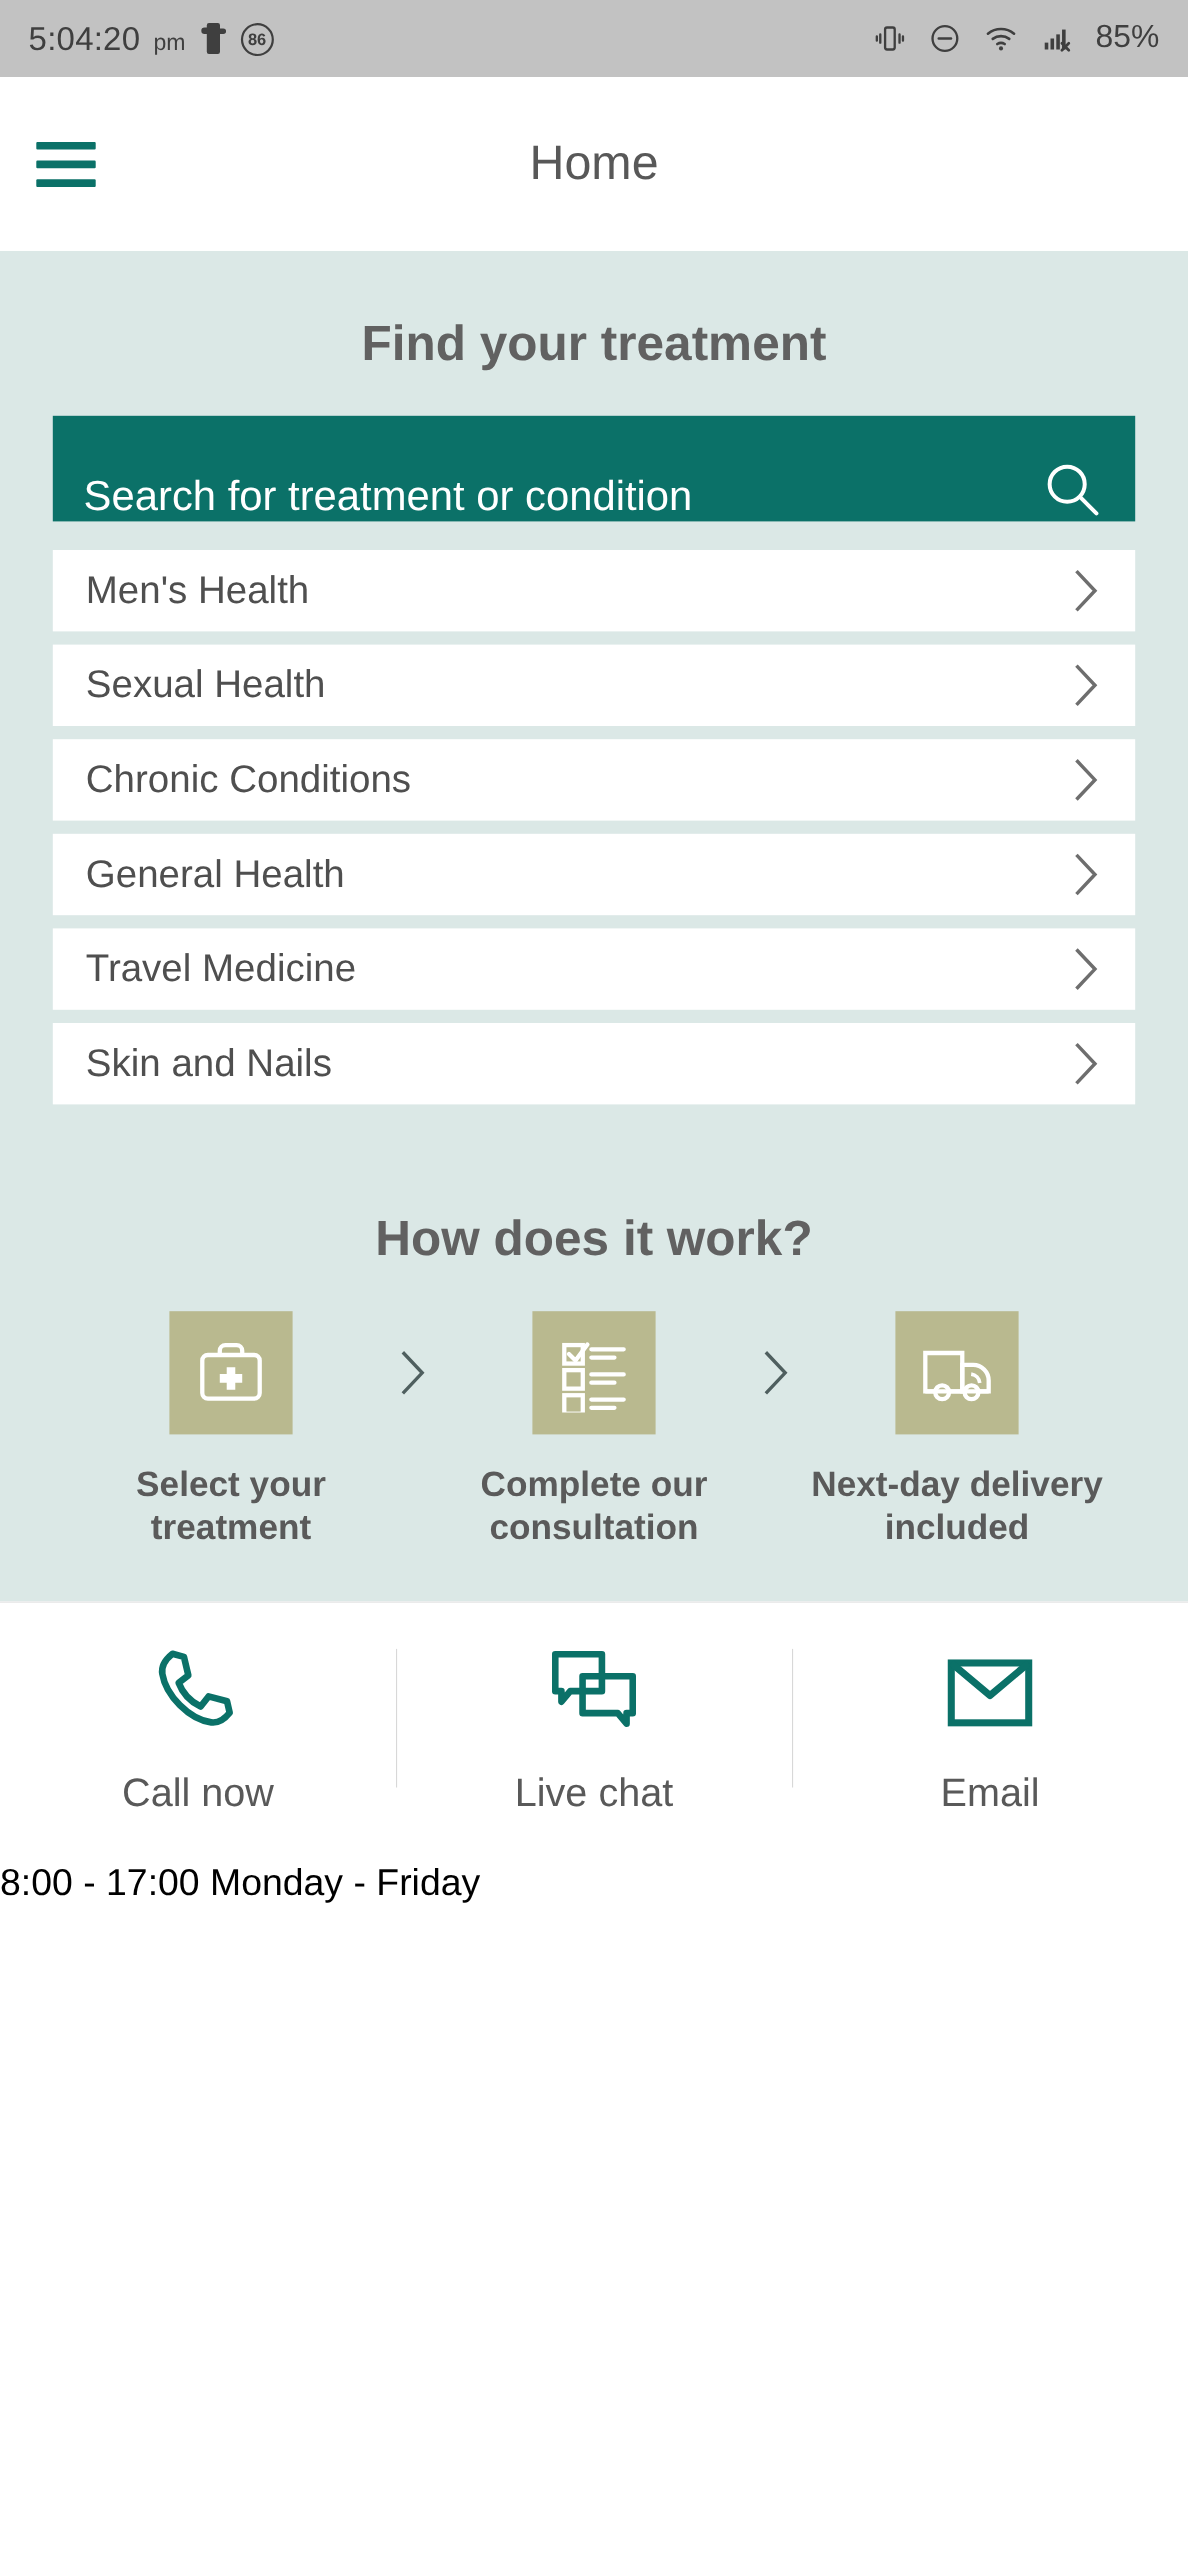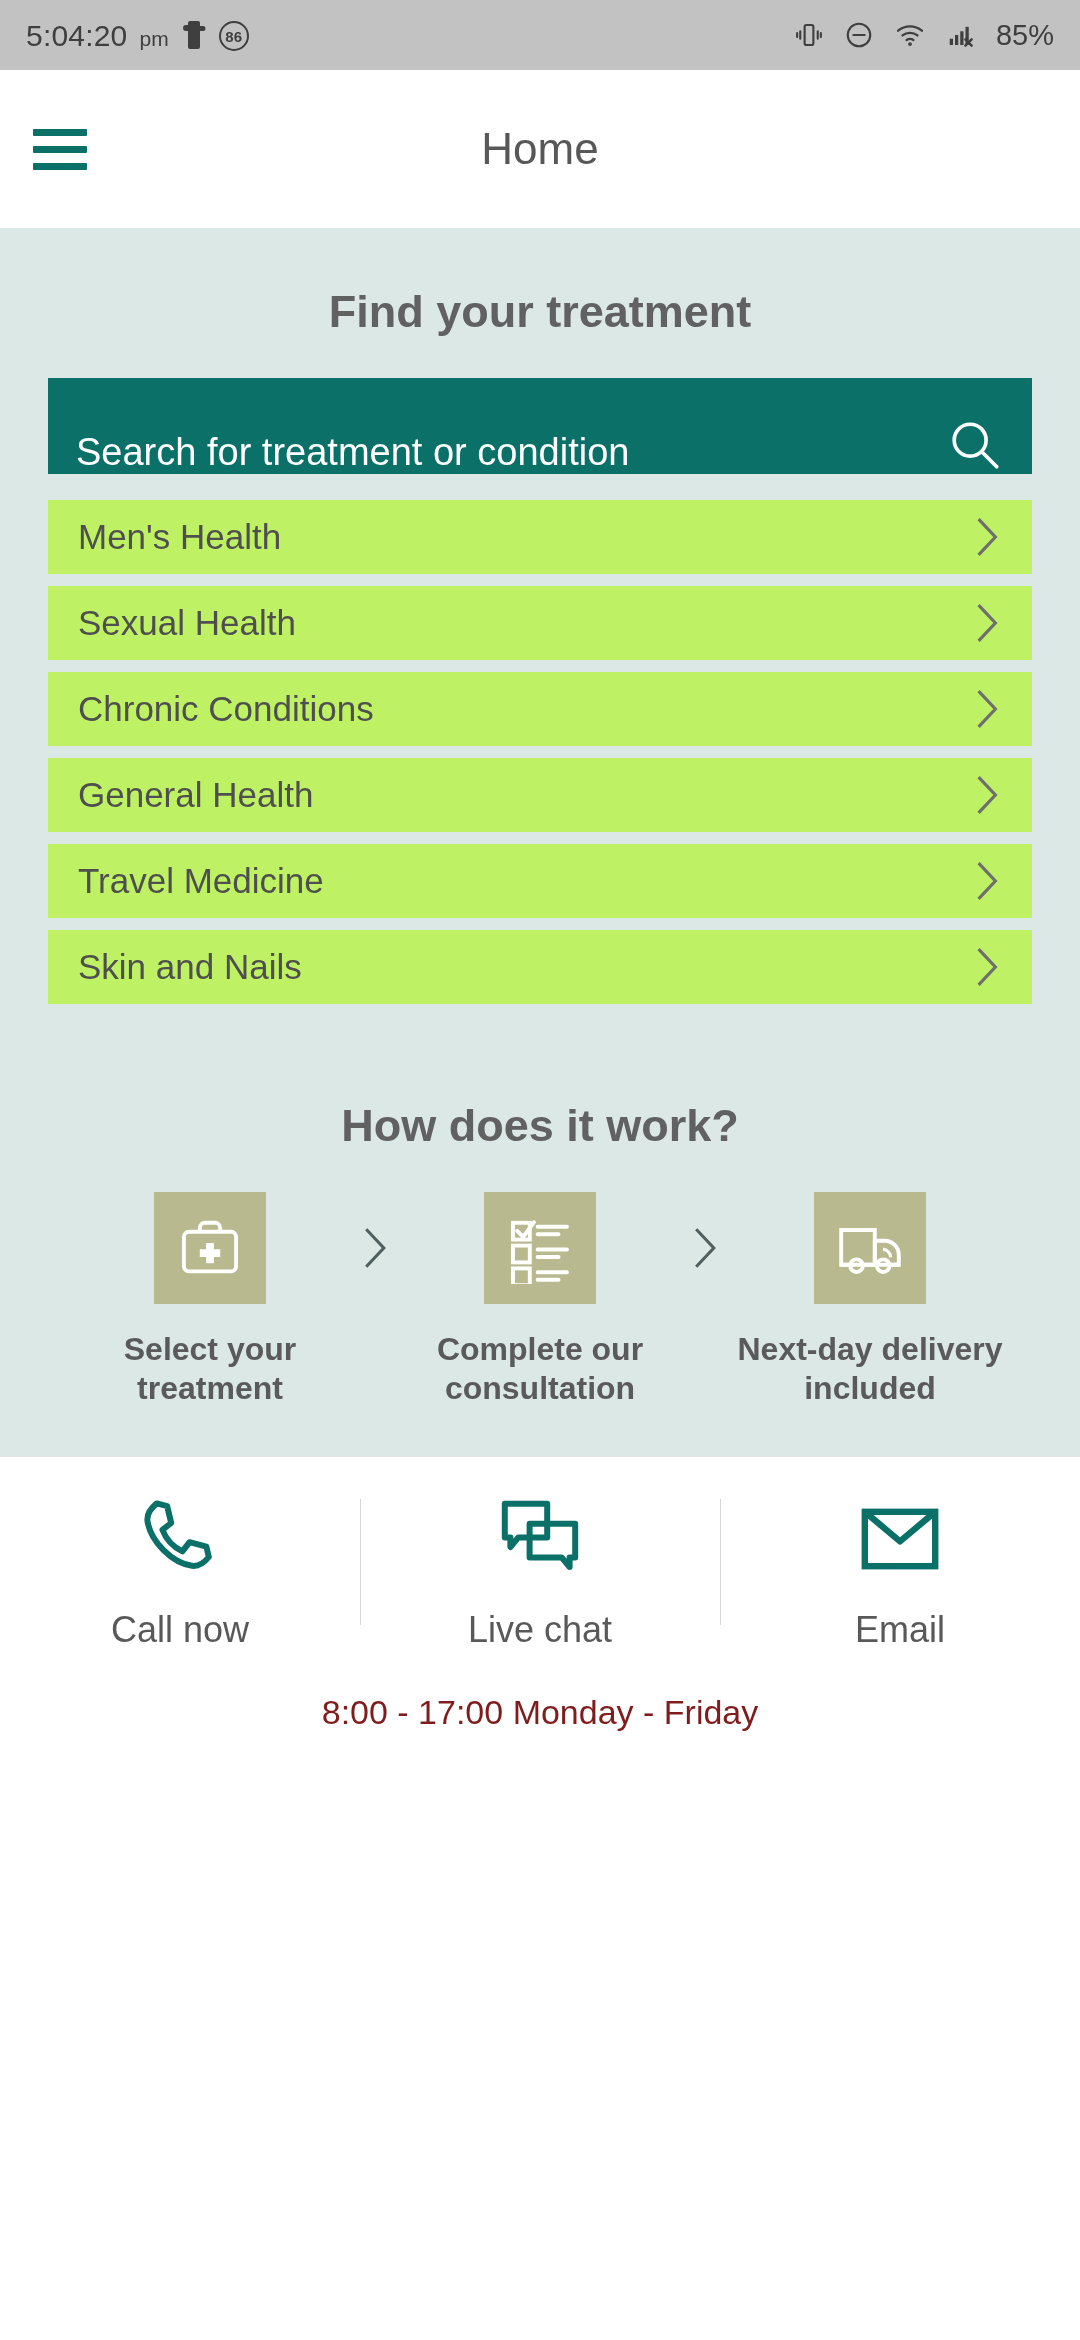--- a/index.html
+++ b/index.html
@@ -17,21 +17,21 @@
     padding:0 26px; flex:0 0 70px;
   }
   .sb-left { display:flex; align-items:flex-end; gap:12px; }
   .sb-clock { font-size:30px; letter-spacing:.2px; line-height:1; }
   .sb-ampm { font-size:21px; line-height:1; padding-bottom:2px; }
   .sb-puzzle { width:26px; height:32px; display:block; }
   .sb-badge {
     width:30px; height:30px; border:2.5px solid #3f3f3f; border-radius:50%;
     font-size:15px; font-weight:bold; display:flex; align-items:center; justify-content:center;
   }
-  .sb-right { display:flex; align-items:center; gap:20px; }
+  .sb-right { display:flex; align-items:flex-start; gap:20px; }
   .sb-batt { font-size:29px; line-height:1; }
 
   
   .appbar {
     flex:0 0 158px; background:#ffffff; position:relative;
     display:flex; align-items:center; padding:0 33px;
   }
   .hamburger { width:54px; display:flex; flex-direction:column; gap:10px; cursor:pointer; }
   .hamburger i { display:block; height:7px; background:#0b7168; border-radius:1px; }
   .appbar-title {
@@ -52,21 +52,21 @@
   .searchbar {
     background:#0b7168; height:96px; display:flex; align-items:flex-end;
     justify-content:space-between; padding:0 28px; cursor:text;
   }
   .search-placeholder { font-size:38px; color:#ffffff; }
   .search-icon { width:58px; height:58px; flex:0 0 58px; }
 
   
   .cat-list { margin-top:26px; display:flex; flex-direction:column; gap:12px; }
   .cat-item {
-    background:#bef264; height:74px; display:flex; align-items:center;
+    background:#ffffff; height:74px; display:flex; align-items:center;
     justify-content:space-between; padding:0 30px; cursor:pointer;
   }
   .cat-label { font-size:35px; color:#4f4f4f; }
   .chev { width:30px; height:42px; flex:0 0 30px; }
 
   
   .hiw-title {
     text-align:center; font-size:45px; font-weight:bold; color:#616161;
     margin-top:96px; margin-bottom:40px;
   }
@@ -96,21 +96,21 @@
   .contact {
     flex:1; display:flex; flex-direction:column; align-items:center;
     position:relative; cursor:pointer; padding:0 10px;
   }
   .contact + .contact::before {
     content:""; position:absolute; left:0; top:8px; bottom:26px;
     width:1px; background:#d8d8d8;
   }
   .contact svg { width:96px; height:96px; }
   .contact-label { margin-top:22px; font-size:36px; color:#595959; }
-  .hours { text-align:center; font-size:34px; color:#7f1d1d; margin-top:42px; }
+  .hours { font-size:34px; color:#000000; margin-top:42px; }
 </style>
 </head>
 <body>
 
 <div class="phone">
 
   <div class="statusbar">
     <div class="sb-left">
       <span class="sb-clock">5:04:20</span>
       <span class="sb-ampm">pm</span>

